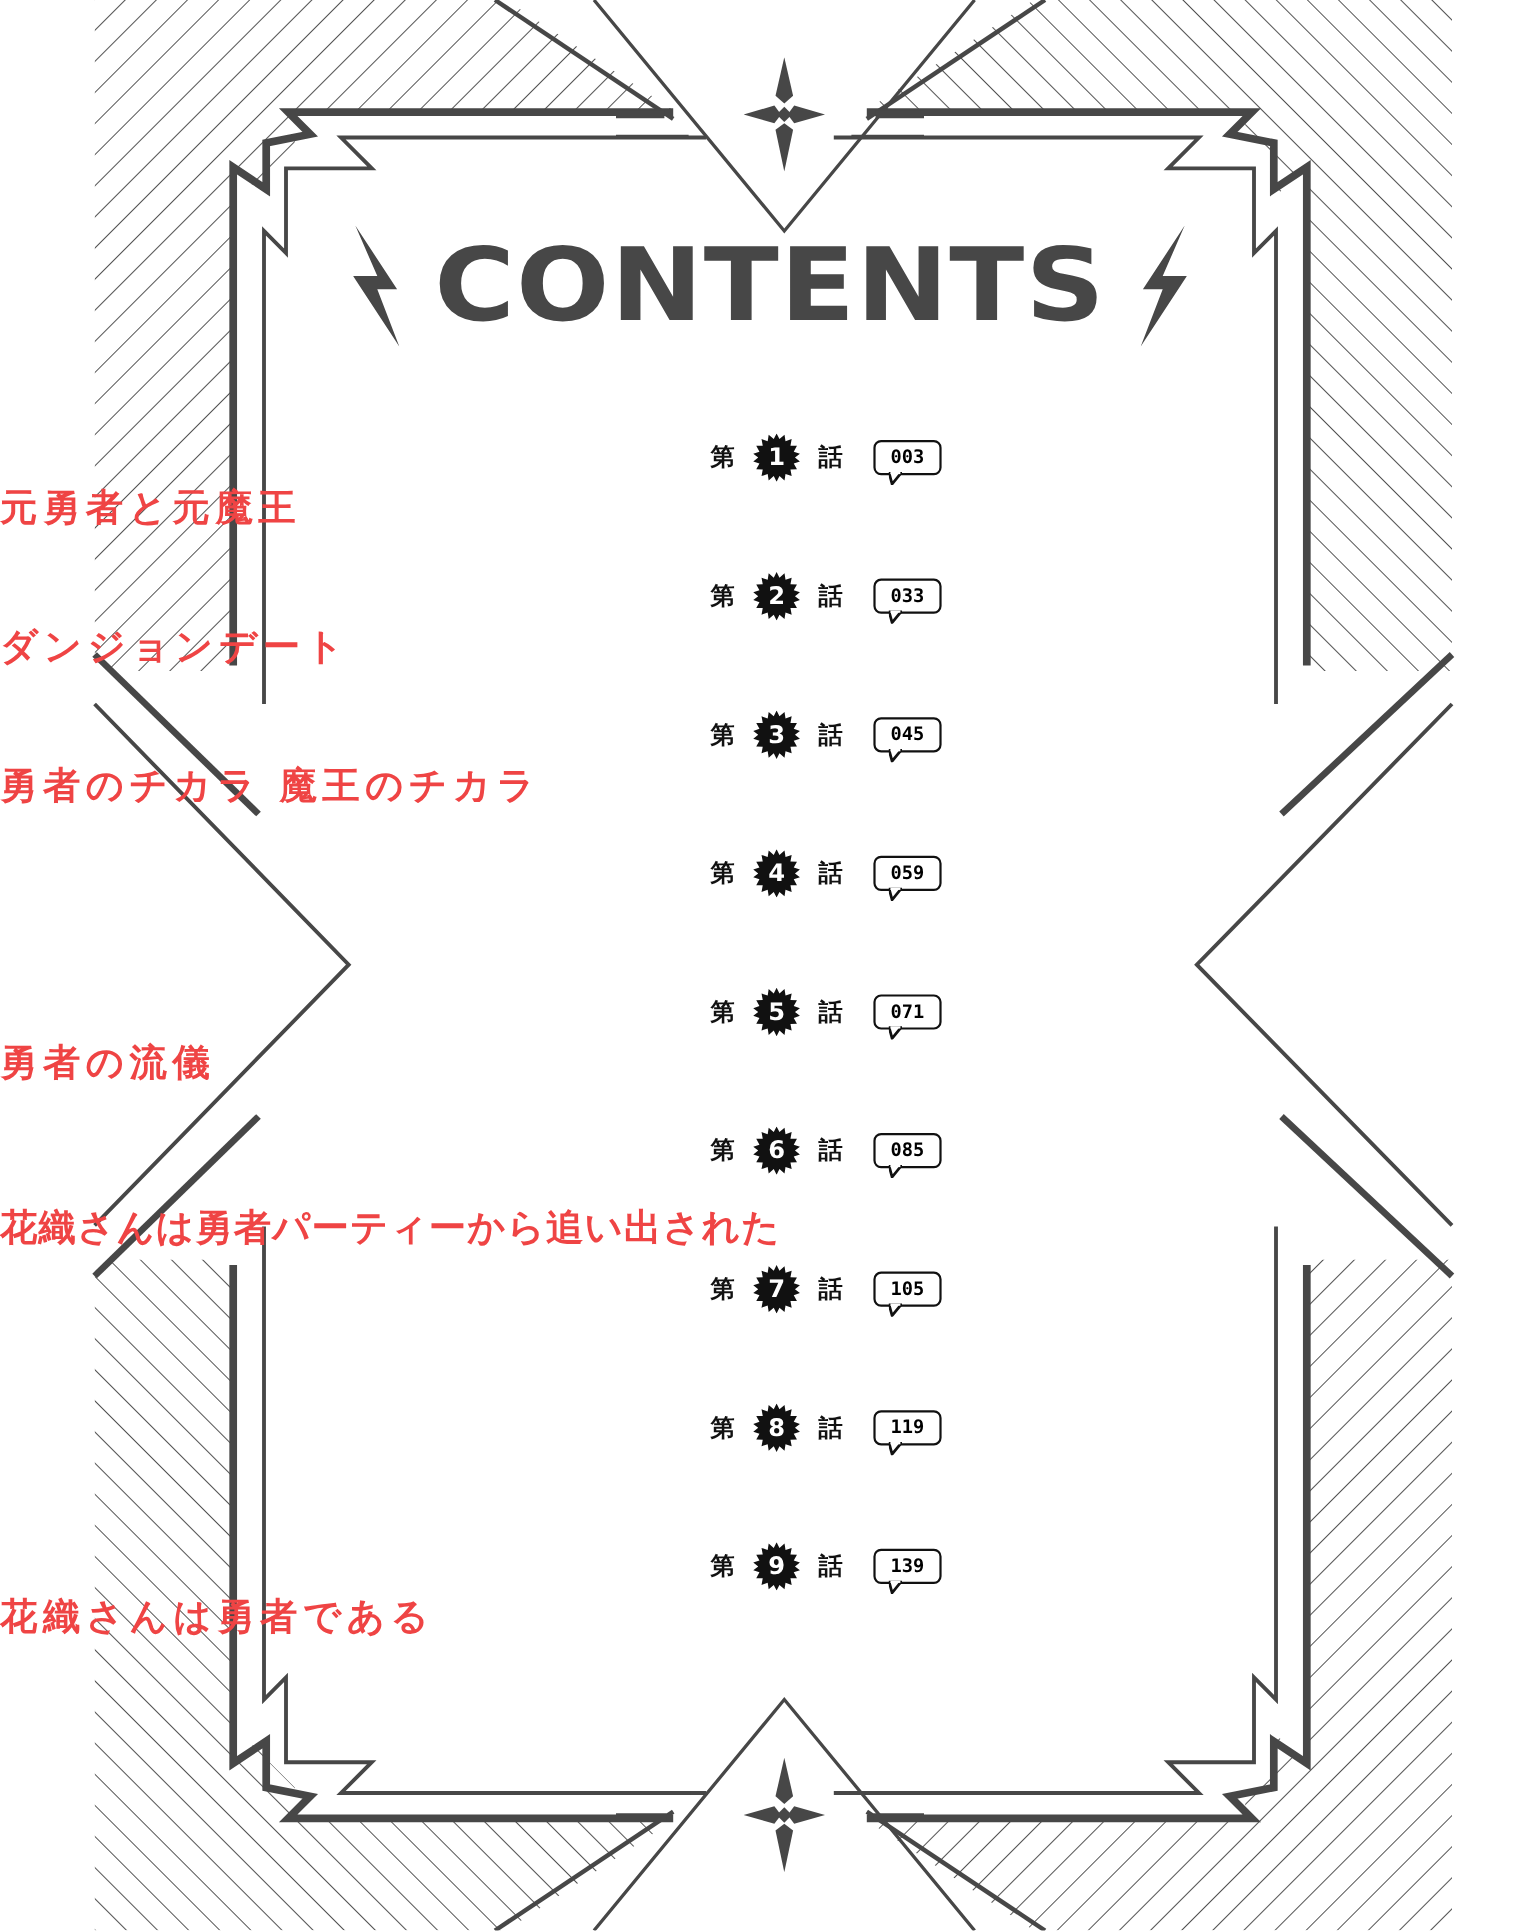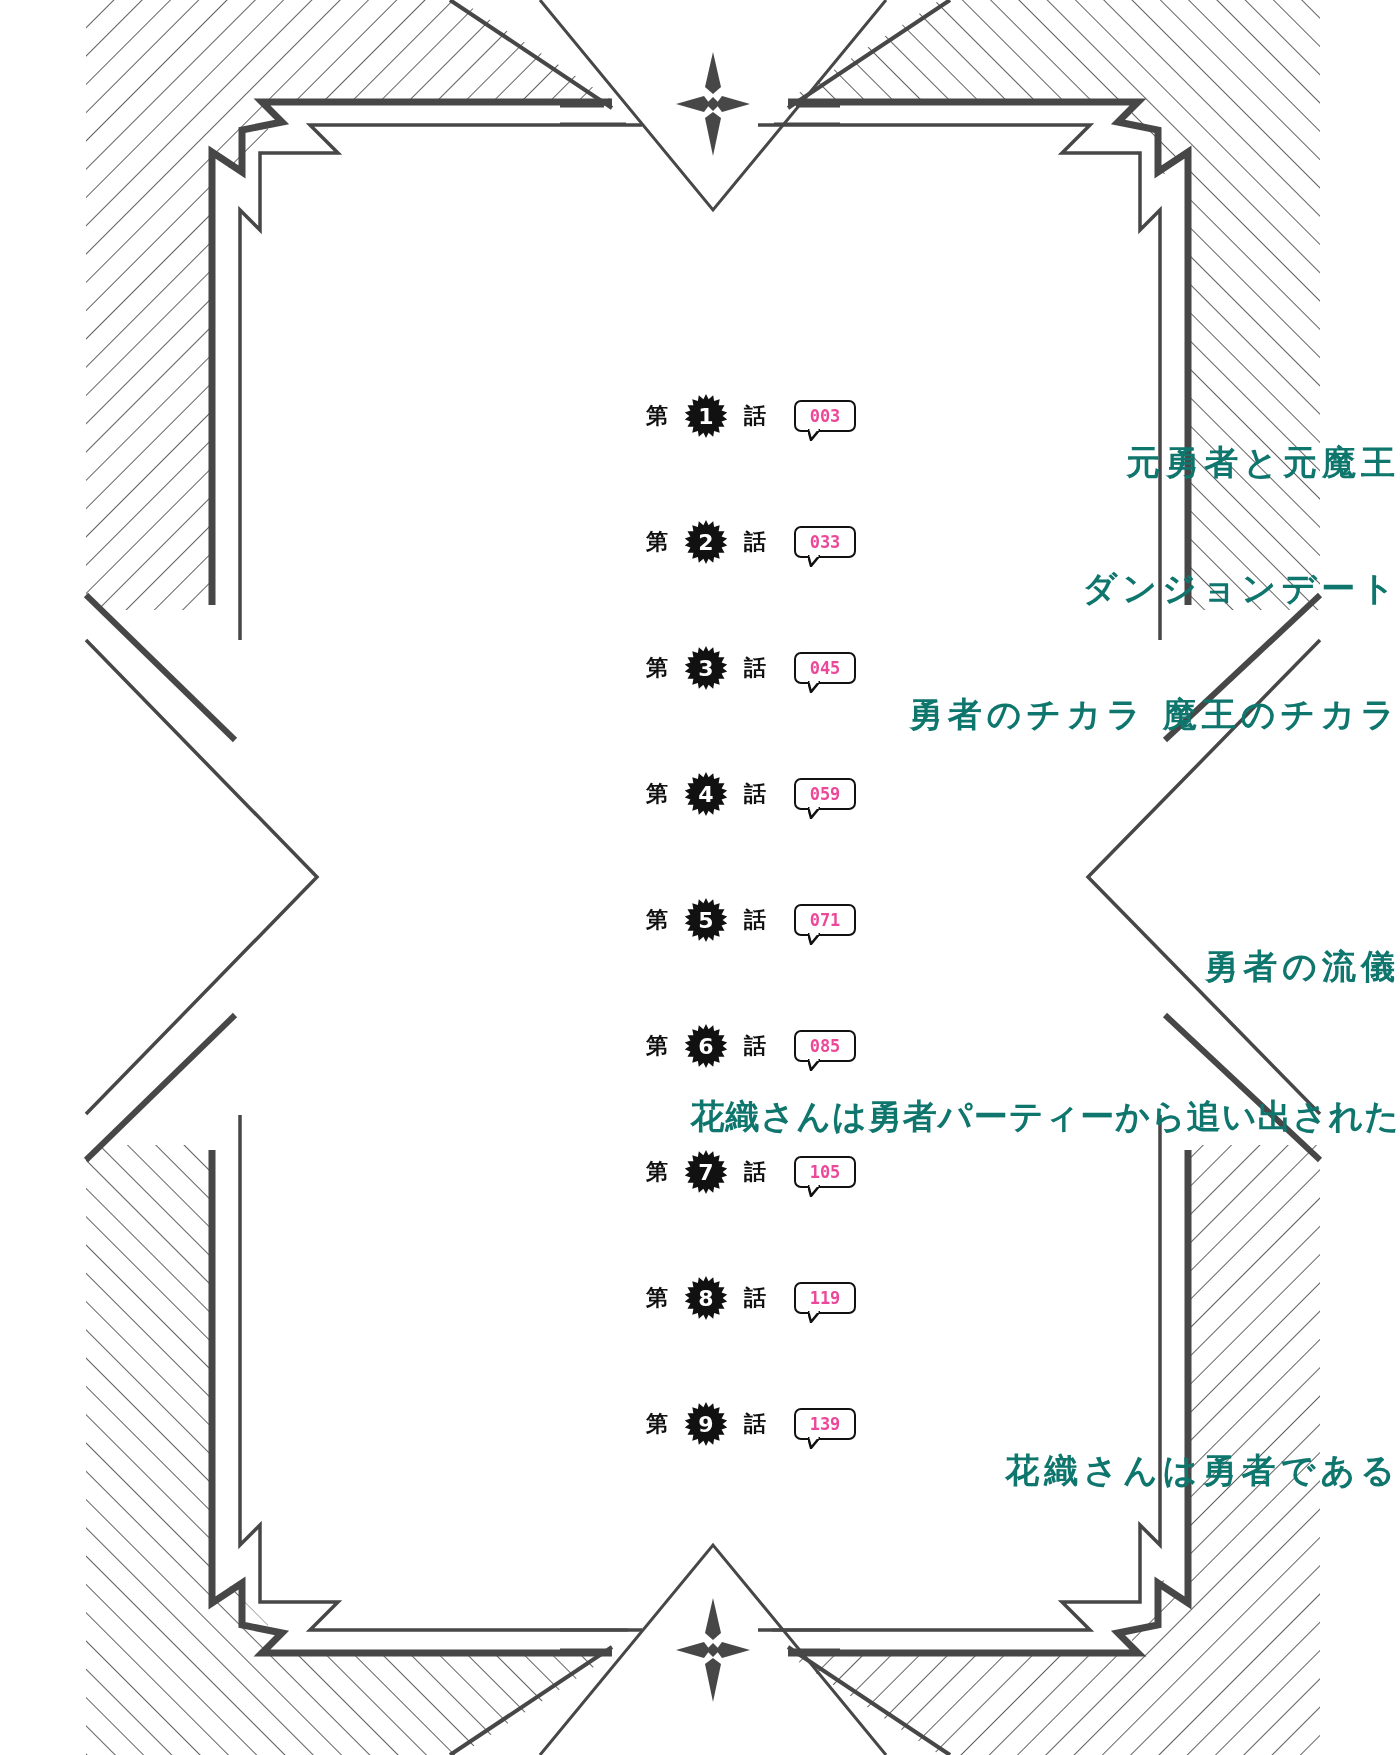--- a/index.html
+++ b/index.html
@@ -23,25 +23,25 @@
   .badge { width: 44px; height: 44px; position: relative; margin: 0 16px; }
   .badge svg { position: absolute; left: 0; top: 0; }
   .badge-num { position: absolute; left: 0; top: 0; width: 44px; height: 44px;
                display: flex; align-items: center; justify-content: center;
                color: #fff; font-weight: bold; font-size: 22px;
                font-family: "DejaVu Sans", sans-serif; }
   .page-bubble { position: relative; margin-left: 28px; width: 58px; height: 28px;
                  border: 2.5px solid #111; border-radius: 7px; background: #fff;
                  display: flex; align-items: center; justify-content: center;
                  font-family: "DejaVu Sans Mono", monospace; font-weight: bold;
-                 font-size: 17px; color: #ec4899; }
+                 font-size: 17px; color: #000000; }
   .page-bubble .tail { position: absolute; left: 12px; bottom: -11px; width: 12px; height: 12px; }
-  .ch-title { position: absolute; top: 50px; left: 0; width: 100%; text-align: right;
+  .ch-title { position: absolute; top: 50px; left: 0; width: 100%; text-align: left;
               font-family: "DejaVu Sans", sans-serif; font-weight: bold; font-size: 34px;
-              letter-spacing: 5px; color: #0f766e; line-height: 40px; }
+              letter-spacing: 5px; color: #ef4444; line-height: 40px; }
 </style>
 </head>
 <body>
 
 <div id="page">
 
   <svg id="frame-svg" width="1400" height="1755" viewBox="0 0 1400 1755" xmlns="http://www.w3.org/2000/svg">
     <defs>
       <pattern id="hatchTL" patternUnits="userSpaceOnUse" width="20" height="20" patternTransform="rotate(45)">
         <line x1="0" y1="0" x2="0" y2="20" stroke="#3a3a3a" stroke-width="1.6"></line>
@@ -130,20 +130,29 @@
   <svg style="position:absolute;left:676px;top:1598px;" width="74" height="104" viewBox="0 0 74 104">
     <g fill="#474747">
       <polygon points="37,0 45,35 37,42 29,35"></polygon>
       <polygon points="37,104 45,66 37,60 29,66"></polygon>
       <polygon points="0,52 28,44 34,52 28,60"></polygon>
       <polygon points="74,52 46,44 40,52 46,60"></polygon>
       <polygon points="37,45 44,52 37,59 30,52"></polygon>
     </g>
   </svg>
 
+  <div class="title-wrap">
+    <svg class="bolt" viewBox="0 0 60 110">
+      <polygon points="2,0 40,58 22,58 42,110 0,46 22,46" fill="#474747"></polygon>
+    </svg>
+    <span class="title-text">CONTENTS</span>
+    <svg class="bolt" viewBox="0 0 60 110">
+      <polygon points="58,0 38,46 60,46 18,110 38,58 20,58" fill="#474747"></polygon>
+    </svg>
+  </div>
 
   <div class="toc">
 
     <div class="entry">
       <div class="ep-row">
           <div class="ep-inner">
         <span class="kanji-small">第</span>
         <div class="badge">
           <svg width="44" height="44" viewBox="0 0 44 44">
                 <polygon fill="#111" points="22,0 24.6,5.2 29.2,1.2 30.1,7.1 35.7,5.2 34.6,11.2 40.5,11.3 37.6,16.6 43.2,18.5 38.7,22 43.2,25.5 37.6,27.4 40.5,32.7 34.6,32.8 35.7,38.8 30.1,36.9 29.2,42.8 24.6,38.8 22,44 19.4,38.8 14.8,42.8 13.9,36.9 8.3,38.8 9.4,32.8 3.5,32.7 6.4,27.4 0.8,25.5 5.3,22 0.8,18.5 6.4,16.6 3.5,11.3 9.4,11.2 8.3,5.2 13.9,7.1 14.8,1.2 19.4,5.2"></polygon>

